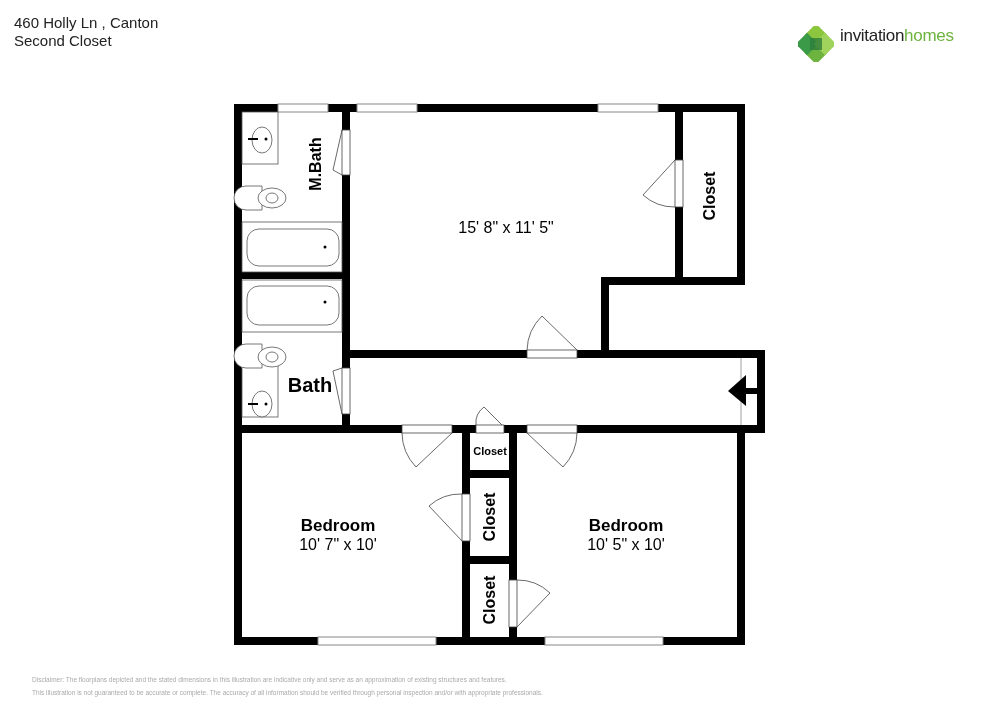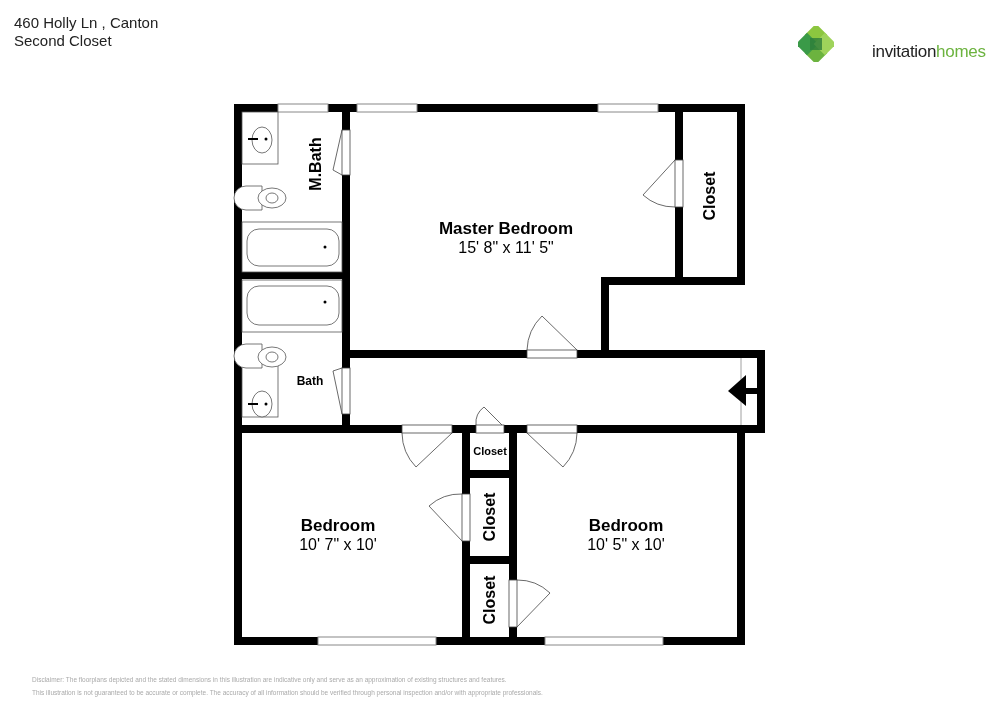--- a/index.html
+++ b/index.html
@@ -1,18 +1,18 @@
 <!DOCTYPE html>
 <html><head>
 <meta charset="utf-8">
 <style>
   html, body { margin:0; padding:0; background:#fff; }
   body { width:1000px; height:707px; position:relative; overflow:hidden; font-family:"Liberation Sans", sans-serif; }
   .addr { position:absolute; left:14px; top:14px; font-size:15px; color:#222; line-height:18px; }
-  .logo { position:absolute; left:798px; top:26px; display:flex; align-items:flex-end;gap:32px; }
+  .logo { position:absolute; left:798px; top:26px; display:flex; align-items:flex-start; }
   .logo-text { font-size:17px; margin-left:6px; letter-spacing:-0.3px; }
   .logo-text .a { color:#222; }
   .logo-text .b { color:#6cb33f; }
   .disc { position:absolute; left:32px; top:673px; font-size:6.5px; color:#aaa; line-height:13px; }
   svg.plan { position:absolute; left:0; top:0; }
   .lbl { position:absolute; text-align:center; color:#000; white-space:nowrap; }
   .lbl .n { font-weight:bold; font-size:17px; display:block; }
   .lbl .d { font-size:16px; display:block; }
   .vt { position:absolute; font-weight:bold; font-size:16px; transform:rotate(-90deg); transform-origin:center; white-space:nowrap; }
 </style>
@@ -138,34 +138,33 @@
     <circle cx="325" cy="247" r="1.5"></circle>
     <circle cx="325" cy="302" r="1.5"></circle>
     <circle cx="266" cy="139" r="1.5"></circle>
     <circle cx="266" cy="404" r="1.5"></circle>
     <rect x="248" y="138" width="10" height="2"></rect>
     <rect x="248" y="403" width="10" height="2"></rect>
   </g>
 </svg>
 
 <div class="lbl" style="left:406px; top:219px; width:200px;">
-  <span class="n">Master Bedroom</span>
   <span class="d">15' 8" x 11' 5"</span>
 </div>
 <div class="lbl" style="left:268px; top:516px; width:140px;">
   <span class="n">Bedroom</span>
   <span class="d">10' 7" x 10'</span>
 </div>
 <div class="lbl" style="left:556px; top:516px; width:140px;">
   <span class="n">Bedroom</span>
   <span class="d">10' 5" x 10'</span>
 </div>
 <div class="vt" style="left:286px; top:155px; width:60px; text-align:center;">M.Bath</div>
 <div class="lbl" style="left:282px; top:374px; width:56px;">
-  <span class="n" style="font-size:12px;">Bath</span>
+  <span class="n" style="font-size:20px;">Bath</span>
 </div>
 <div class="vt" style="left:680px; top:187px; width:60px; text-align:center;">Closet</div>
 <div class="lbl" style="left:468px; top:445px; width:44px; font-weight:bold; font-size:11px;">Closet</div>
 <div class="vt" style="left:460px; top:508px; width:60px; text-align:center;">Closet</div>
 <div class="vt" style="left:460px; top:591px; width:60px; text-align:center;">Closet</div>
 
 <div class="disc">
   <div>Disclaimer: The floorplans depicted and the stated dimensions in this illustration are indicative only and serve as an approximation of existing structures and features.</div>
   <div>This illustration is not guaranteed to be accurate or complete. The accuracy of all information should be verified through personal inspection and/or with appropriate professionals.</div>
 </div>

